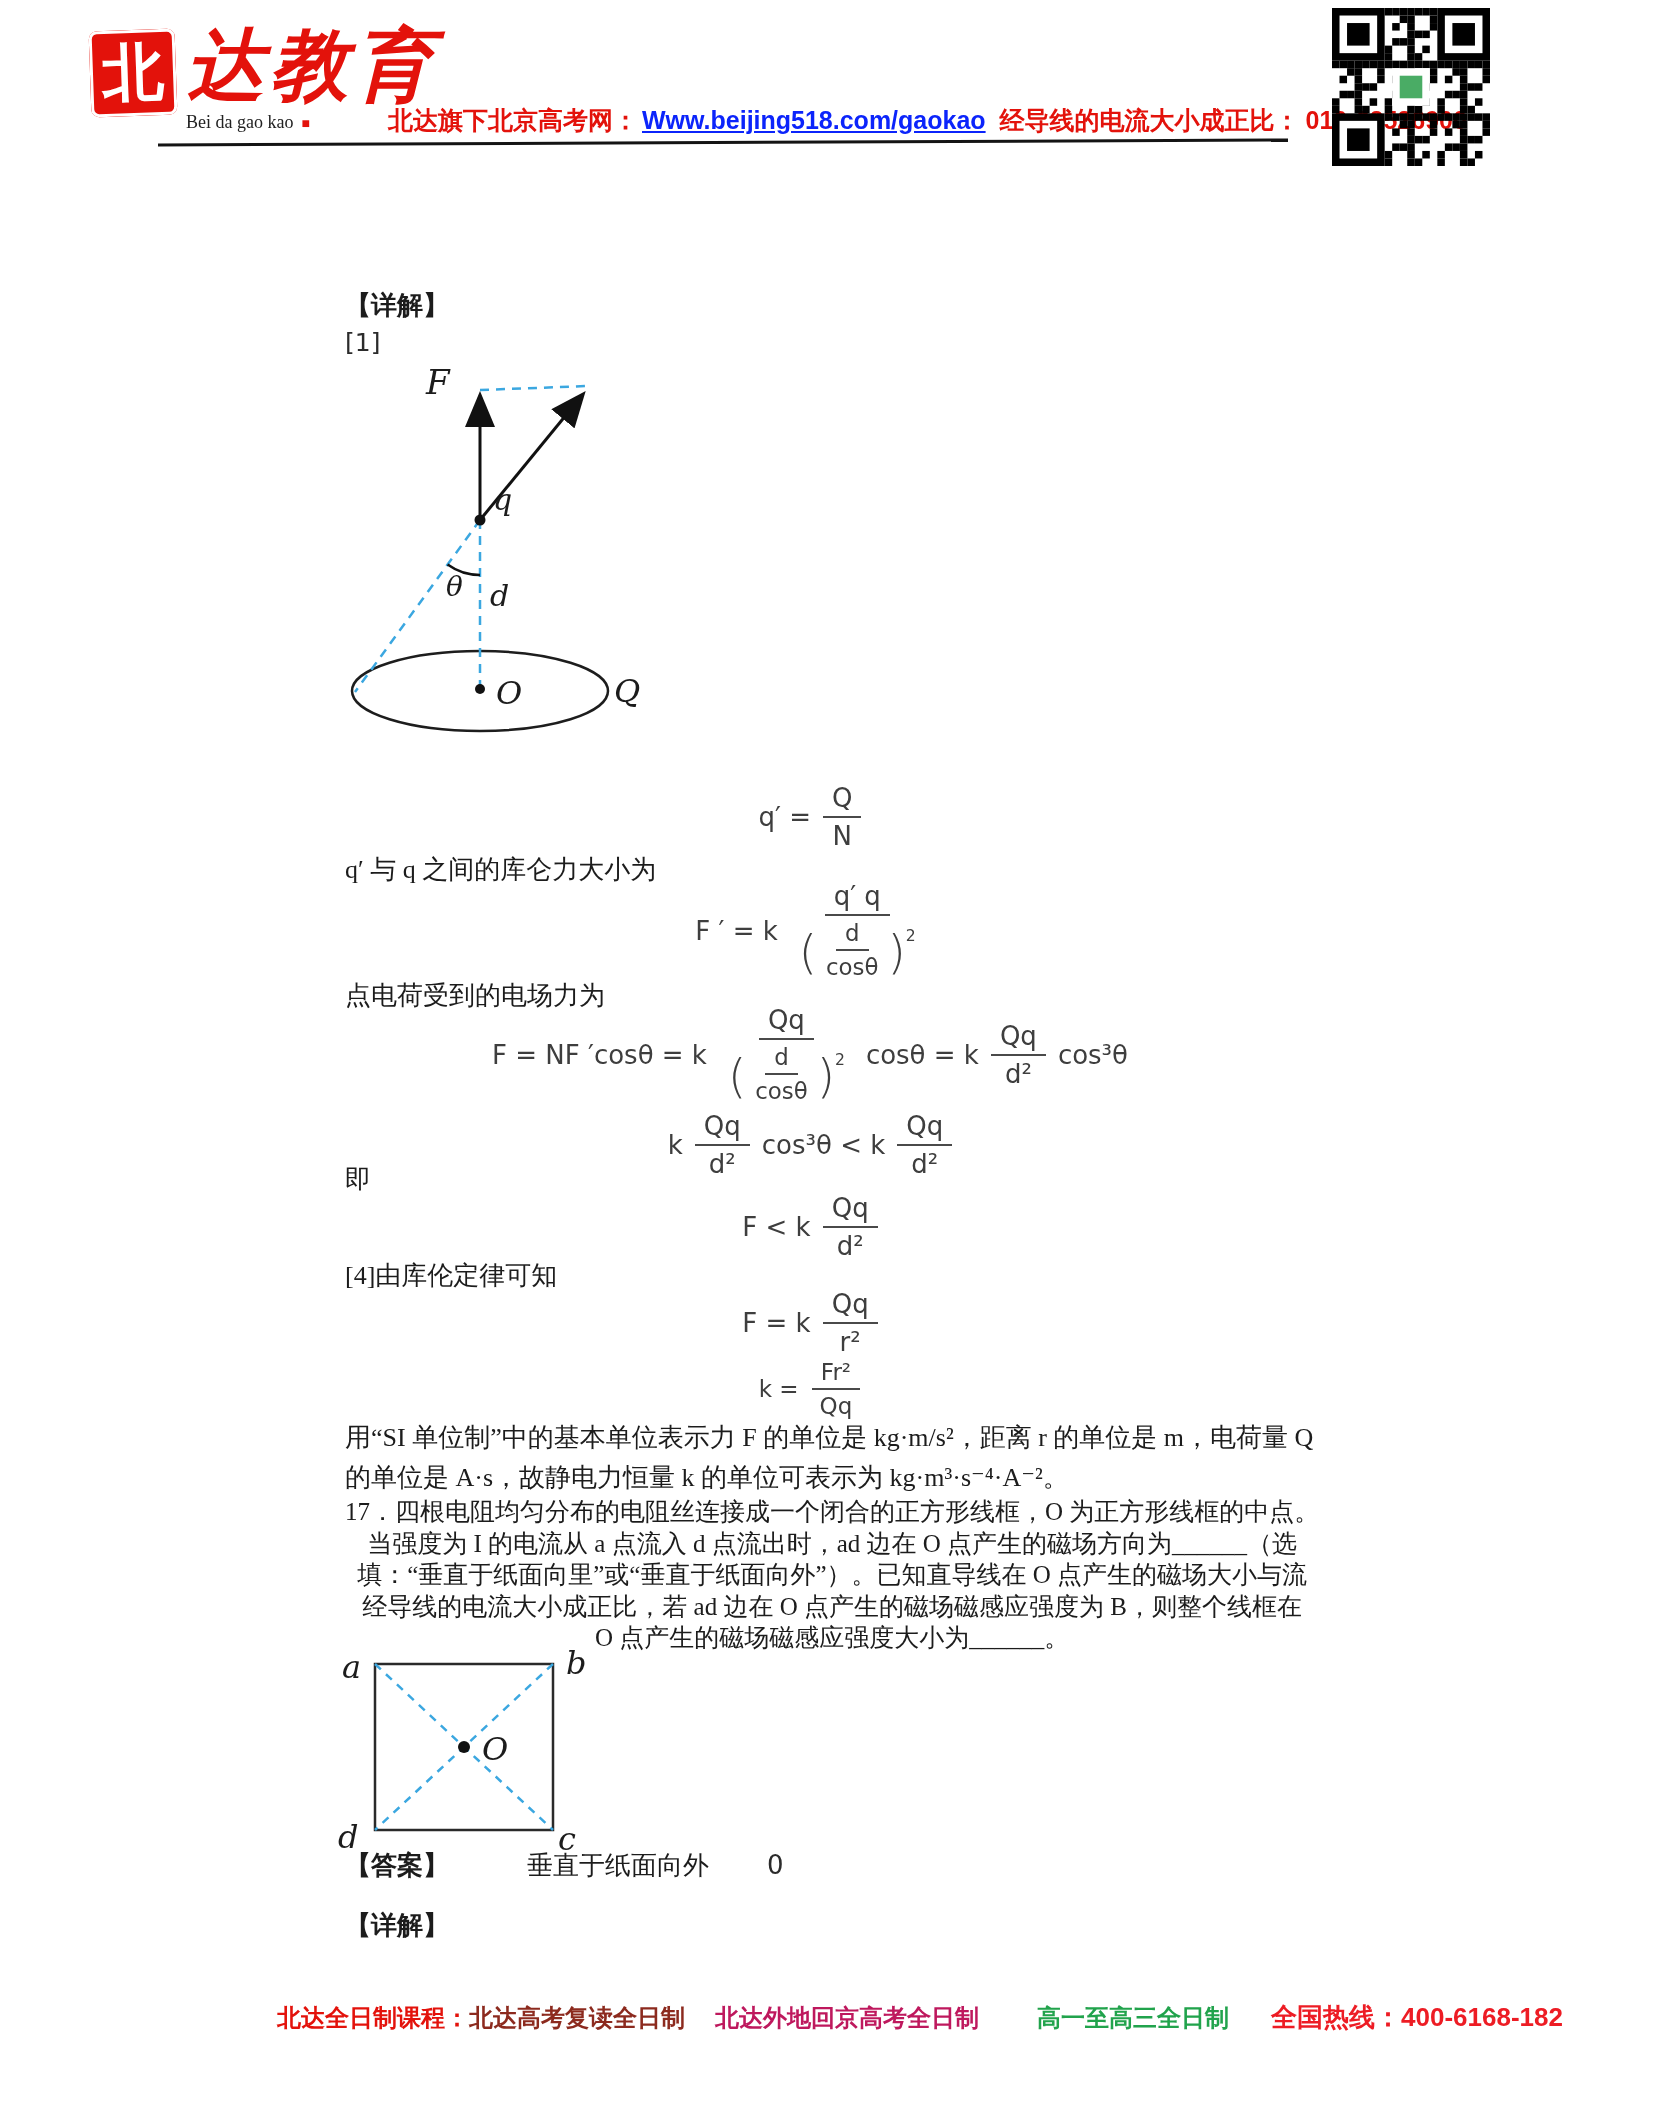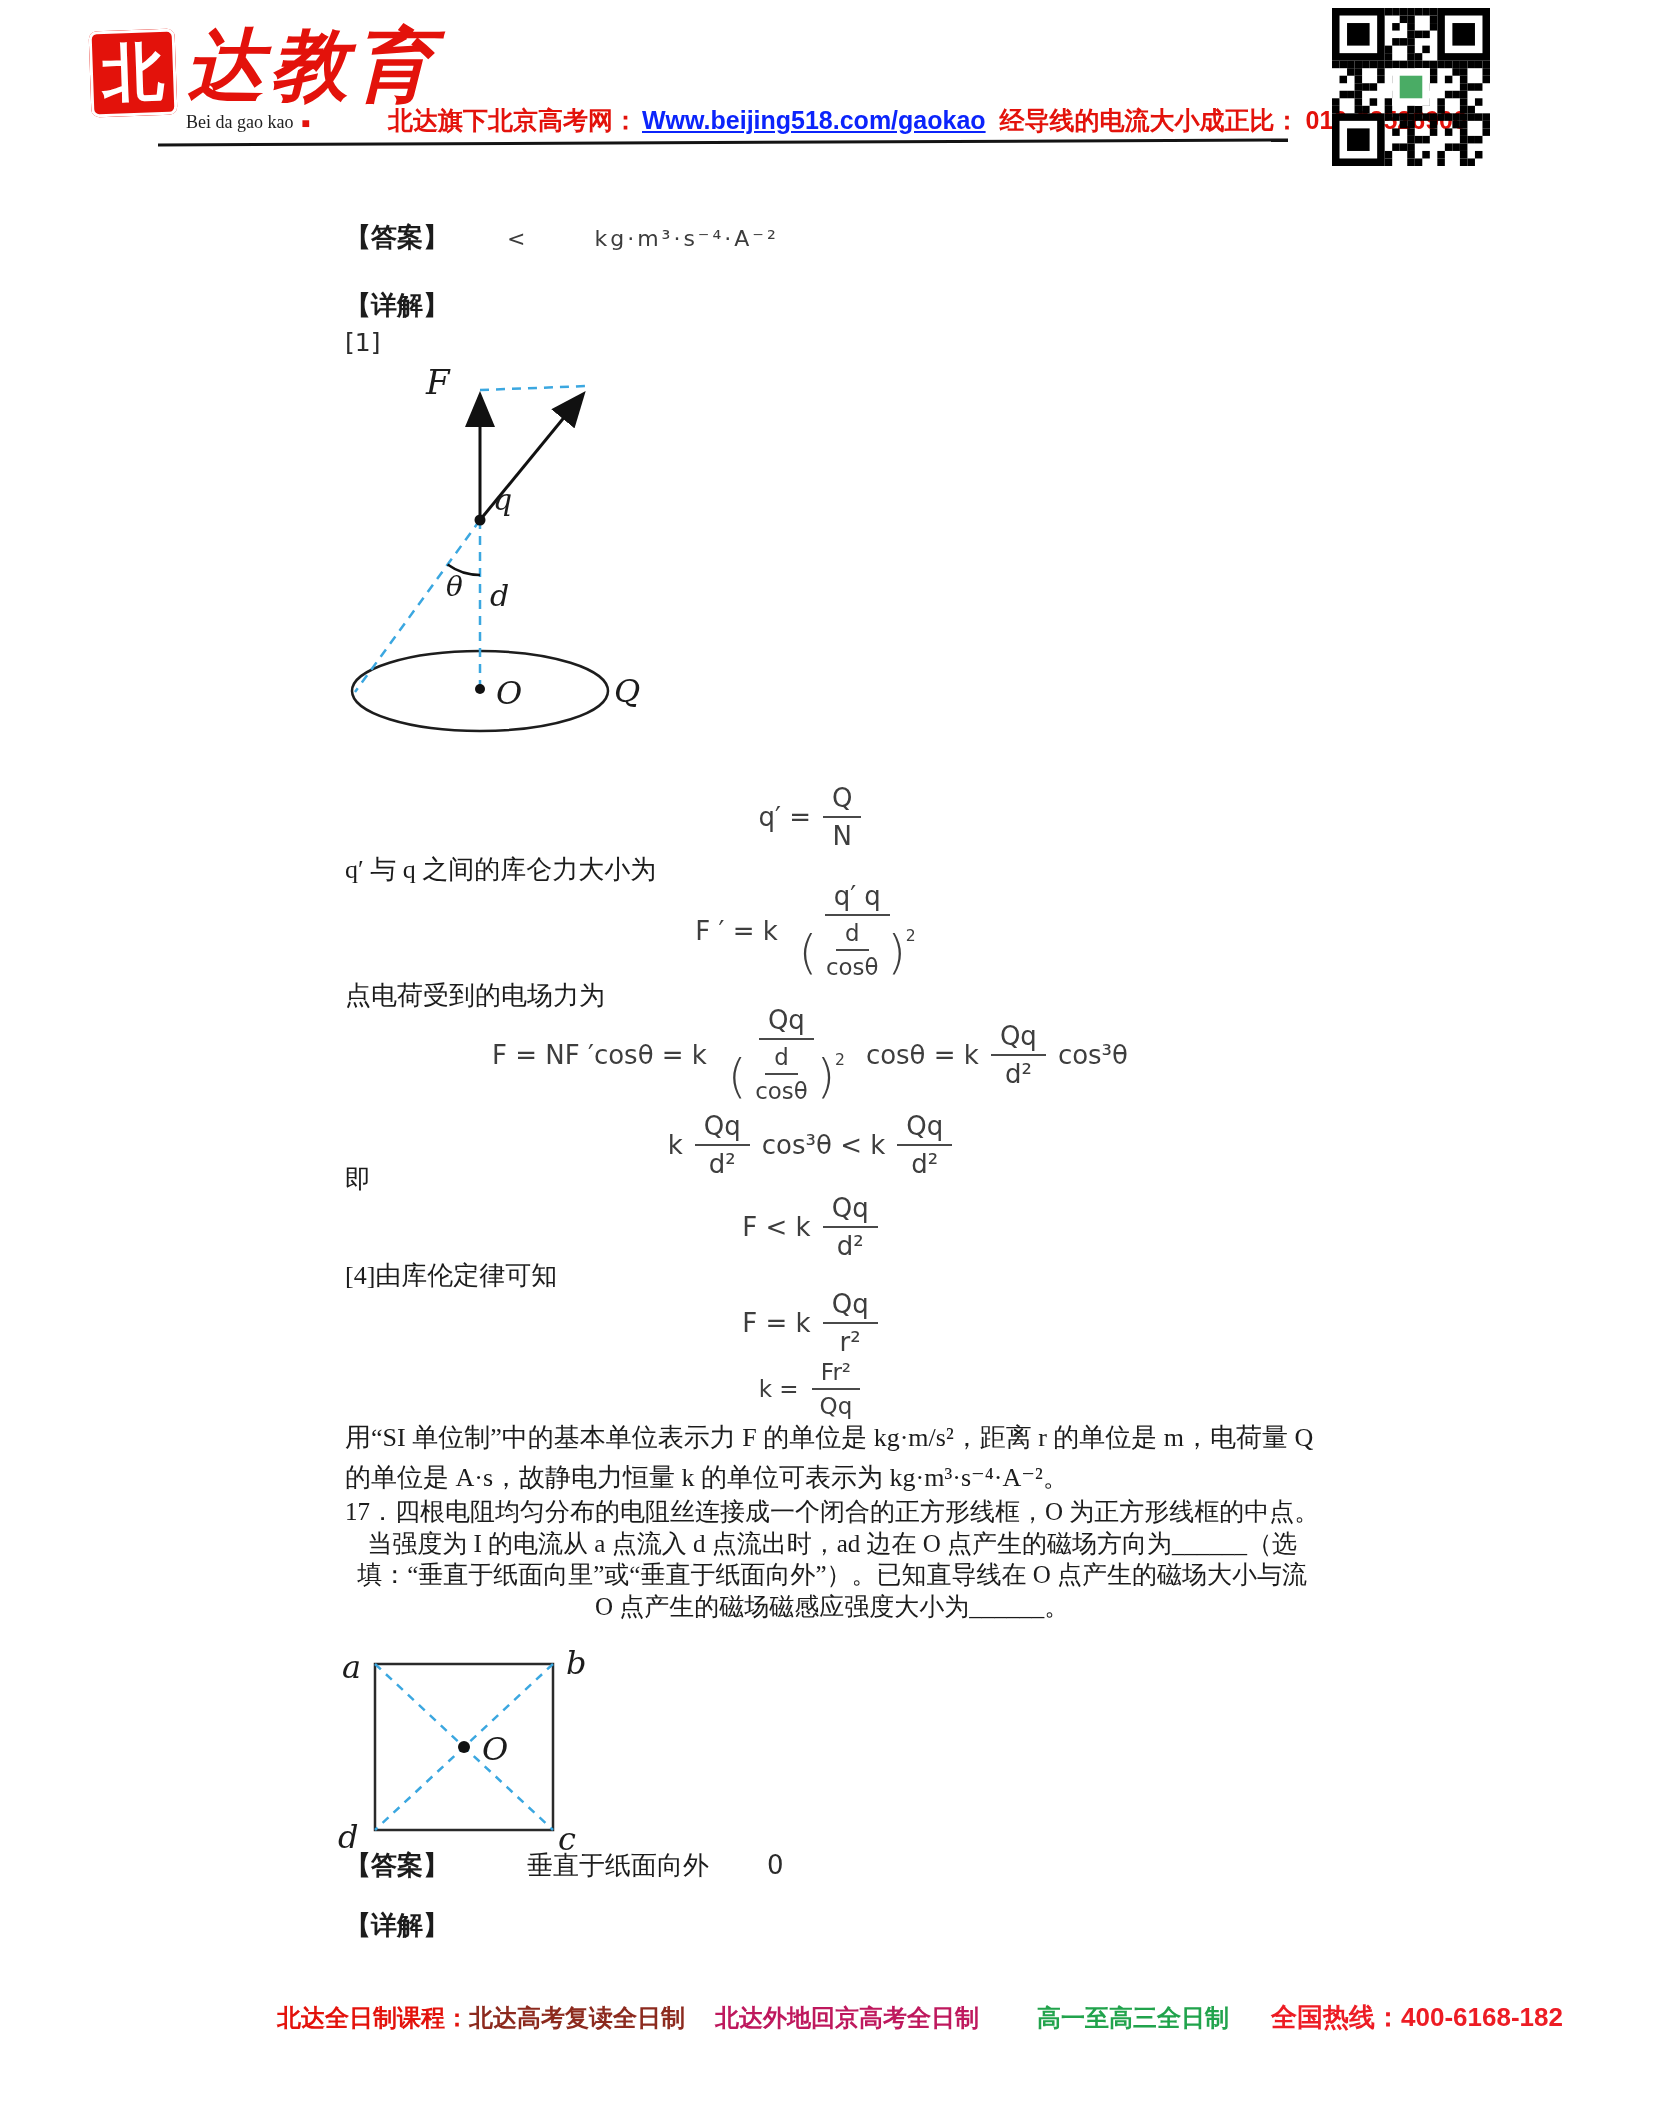--- a/index.html
+++ b/index.html
@@ -234,23 +234,20 @@
       <rect x="112.85714285714286" y="7.523809523809524" width="37.61904761904762" height="37.61904761904762" fill="#fff"></rect>
       <rect x="120.38095238095238" y="15.047619047619047" width="22.57142857142857" height="22.57142857142857" fill="#000"></rect>
       <rect x="0" y="105.33333333333333" width="52.666666666666664" height="52.666666666666664" fill="#000"></rect>
       <rect x="7.523809523809524" y="112.85714285714286" width="37.61904761904762" height="37.61904761904762" fill="#fff"></rect>
       <rect x="15.047619047619047" y="120.38095238095238" width="22.57142857142857" height="22.57142857142857" fill="#000"></rect>
       <rect x="60.19047619047619" y="60.19047619047619" width="37.61904761904762" height="37.61904761904762" fill="#fff"></rect>
       <rect x="67.71428571428571" y="67.71428571428571" width="22.57142857142857" height="22.57142857142857" fill="#2a9d4a" opacity="0.85"></rect>
     </svg>
   <div class="hdr-line"></div>
 
-  <div class="row" style="top:220px;">
-    <span class="tag">【答案】</span><span class="gap1"></span><span class="units">&lt;</span><span class="gap2"></span><span class="units">kg·m³·s⁻⁴·A⁻²</span>
-  </div>
 
   <div class="row" style="top:288px;">
     <span class="tag">【详解】</span>
   </div>
   <div class="row" style="top:328px;font-family:'DejaVu Sans',sans-serif;font-size:25px;color:#2b2b2b;">
     <span>[1]</span>
   </div>
 
   <svg class="dia" style="left:330px;top:348px;" width="340" height="400" viewBox="0 0 340 400">
     <defs>
@@ -375,20 +372,21 @@
 
   <div class="para lines" style="top:1418px;line-height:40px;">
     <div>用“SI 单位制”中的基本单位表示力 F 的单位是 kg·m/s²，距离 r 的单位是 m，电荷量 Q</div>
     <div>的单位是 A·s，故静电力恒量 k 的单位可表示为 kg·m³·s⁻⁴·A⁻²。</div>
   </div>
 
   <div class="para lines" style="top:1496px;font-size:25px;line-height:31.5px;text-align:center;">
     <div>17．四根电阻均匀分布的电阻丝连接成一个闭合的正方形线框，O 为正方形线框的中点。</div>
     <div>当强度为 I 的电流从 a 点流入 d 点流出时，ad 边在 O 点产生的磁场方向为______（选</div>
     <div>填：“垂直于纸面向里”或“垂直于纸面向外”）。已知直导线在 O 点产生的磁场大小与流</div>
+    <div>经导线的电流大小成正比，若 ad 边在 O 点产生的磁场磁感应强度为 B，则整个线框在</div>
     <div>O 点产生的磁场磁感应强度大小为______。</div>
   </div>
 
   <svg class="dia" style="left:330px;top:1650px;" width="270" height="200" viewBox="0 0 270 200">
     <rect x="45" y="14" width="178" height="166" fill="none" stroke="#2a2a2a" stroke-width="2.5"></rect>
     <line x1="45" y1="14" x2="223" y2="180" stroke="#3ba7e0" stroke-width="2.5" stroke-dasharray="8 7"></line>
     <line x1="223" y1="14" x2="45" y2="180" stroke="#3ba7e0" stroke-width="2.5" stroke-dasharray="8 7"></line>
     <circle cx="134" cy="97" r="6" fill="#111"></circle>
     <text x="12" y="28" font-size="32">a</text>
     <text x="236" y="24" font-size="32">b</text>

